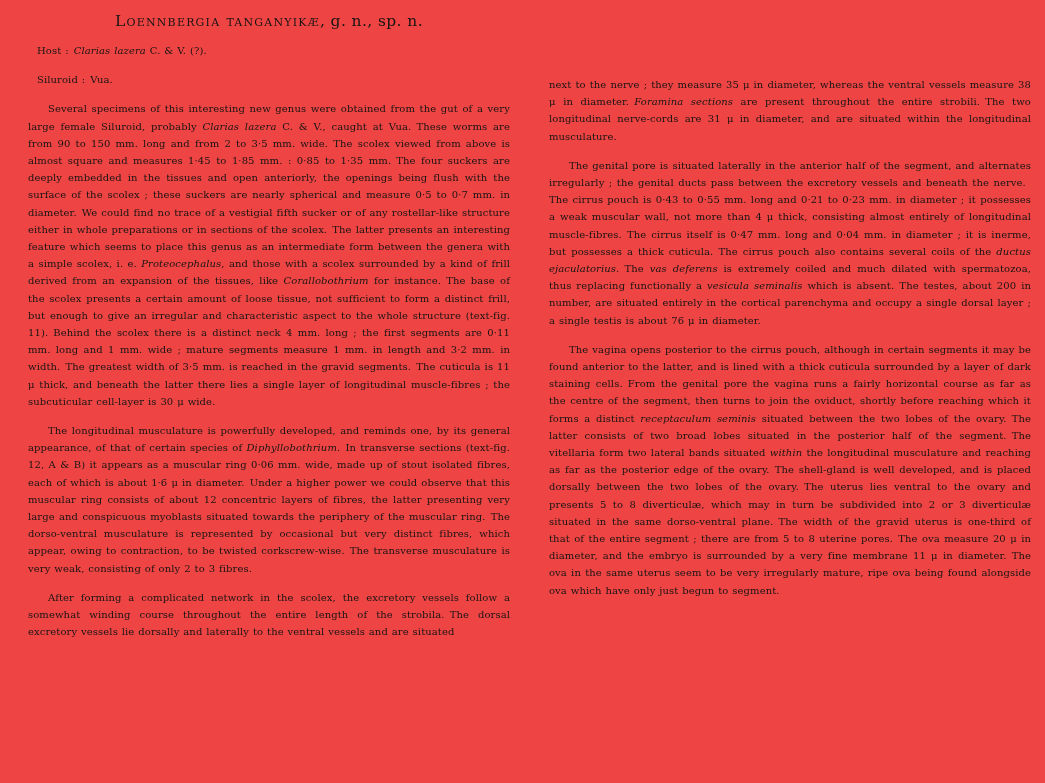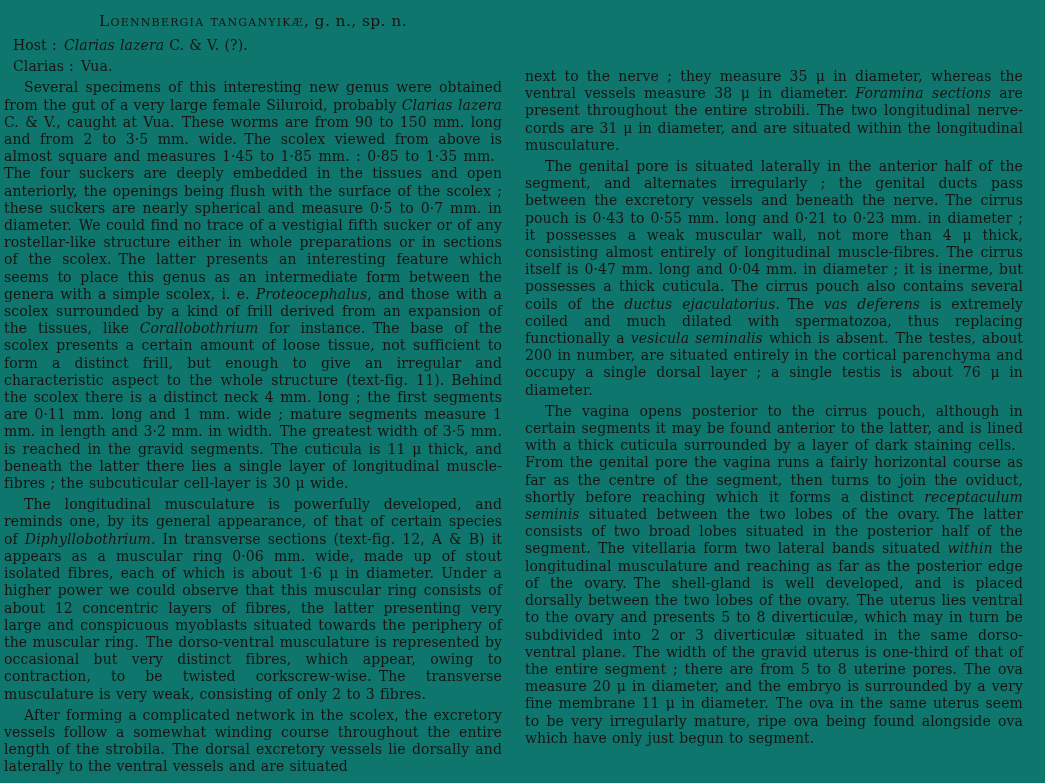--- a/index.html
+++ b/index.html
@@ -13,23 +13,24 @@
     overflow: hidden;
     font-family: "DejaVu Serif", "Liberation Serif", serif;
     color: #171513;
     -webkit-font-smoothing: antialiased;
   }
   .page {
     display: flex;
     box-sizing: border-box;
     width: 1045px;
     height: 783px;
-    padding: 12px 6px 0 0;
+    padding: 12px 6px 0 16px;
     gap: 15px;
-    background: #0f766e;
+    background: #ef4444;
+    justify-content: space-between;
   }
   .col {
     width: 506px;
     flex: 0 0 506px;
   }
   .col-right {
     padding-top: 52px;
     box-sizing: border-box;
   }
   .title {
@@ -38,39 +39,39 @@
     text-align: center;
     margin: 0 0 7px 0;
     letter-spacing: 0.4px;
     white-space: nowrap;
   }
   .title .sc {
     font-variant: small-caps;
     letter-spacing: 1.2px;
   }
   .para {
-    margin: 4px;
+    margin: 12px;
     text-align: justify;
-    font-size: 14px;
+    font-size: 10px;
     line-height: 17.2px;
     word-spacing: 0.6px;
     letter-spacing: 0.1px;
   }
   .para.indent { text-indent: 20px; }
   .para.label  { text-indent: 9px; text-align: left; }
 </style>
 </head>
 <body>
 
 <div class="page">
   <div class="col col-left">
     <h1 class="title"><span class="sc">Loennbergia tanganyikæ</span><span>, g. n., sp. n.</span></h1>
     <div>
         <p class="para label"><span>Host : </span><i>Clarias lazera</i><span> C. &amp; V. (?).</span></p>
-        <p class="para label"><span>Clarias : Vua.</span></p>
+        <p class="para label"><span>Siluroid : Vua.</span></p>
         <p class="para indent"><span>Several specimens of this interesting new genus were obtained from the gut of a very large female Siluroid, probably </span><i>Clarias lazera</i><span> C. &amp; V., caught at Vua. These worms are from 90 to 150 mm. long and from 2 to 3·5 mm. wide. The scolex viewed from above is almost square and measures 1·45 to 1·85 mm. : 0·85 to 1·35 mm. The four suckers are deeply embedded in the tissues and open anteriorly, the openings being flush with the surface of the scolex ; these suckers are nearly spherical and measure 0·5 to 0·7 mm. in diameter. We could find no trace of a vestigial fifth sucker or of any rostellar-like structure either in whole preparations or in sections of the scolex. The latter presents an interesting feature which seems to place this genus as an intermediate form between the genera with a simple scolex, i. e. </span><i>Proteocephalus</i><span>, and those with a scolex surrounded by a kind of frill derived from an expansion of the tissues, like </span><i>Corallobothrium</i><span> for instance. The base of the scolex presents a certain amount of loose tissue, not sufficient to form a distinct frill, but enough to give an irregular and characteristic aspect to the whole structure (text-fig. 11). Behind the scolex there is a distinct neck 4 mm. long ; the first segments are 0·11 mm. long and 1 mm. wide ; mature segments measure 1 mm. in length and 3·2 mm. in width. The greatest width of 3·5 mm. is reached in the gravid segments. The cuticula is 11 μ thick, and beneath the latter there lies a single layer of longitudinal muscle-fibres ; the subcuticular cell-layer is 30 μ wide.</span></p>
         <p class="para indent"><span>The longitudinal musculature is powerfully developed, and reminds one, by its general appearance, of that of certain species of </span><i>Diphyllobothrium</i><span>. In transverse sections (text-fig. 12, A &amp; B) it appears as a muscular ring 0·06 mm. wide, made up of stout isolated fibres, each of which is about 1·6 μ in diameter. Under a higher power we could observe that this muscular ring consists of about 12 concentric layers of fibres, the latter presenting very large and conspicuous myoblasts situated towards the periphery of the muscular ring. The dorso-ventral musculature is represented by occasional but very distinct fibres, which appear, owing to contraction, to be twisted corkscrew-wise. The transverse musculature is very weak, consisting of only 2 to 3 fibres.</span></p>
         <p class="para indent"><span>After forming a complicated network in the scolex, the excretory vessels follow a somewhat winding course throughout the entire length of the strobila. The dorsal excretory vessels lie dorsally and laterally to the ventral vessels and are situated</span></p>
       </div>
   </div>
   <div class="col col-right">
     <div>
         <p class="para"><span>next to the nerve ; they measure 35 μ in diameter, whereas the ventral vessels measure 38 μ in diameter. </span><i>Foramina sections</i><span> are present throughout the entire strobili. The two longitudinal nerve-cords are 31 μ in diameter, and are situated within the longitudinal musculature.</span></p>
         <p class="para indent"><span>The genital pore is situated laterally in the anterior half of the segment, and alternates irregularly ; the genital ducts pass between the excretory vessels and beneath the nerve. The cirrus pouch is 0·43 to 0·55 mm. long and 0·21 to 0·23 mm. in diameter ; it possesses a weak muscular wall, not more than 4 μ thick, consisting almost entirely of longitudinal muscle-fibres. The cirrus itself is 0·47 mm. long and 0·04 mm. in diameter ; it is inerme, but possesses a thick cuticula. The cirrus pouch also contains several coils of the </span><i>ductus ejaculatorius</i><span>. The </span><i>vas deferens</i><span> is extremely coiled and much dilated with spermatozoa, thus replacing functionally a </span><i>vesicula seminalis</i><span> which is absent. The testes, about 200 in number, are situated entirely in the cortical parenchyma and occupy a single dorsal layer ; a single testis is about 76 μ in diameter.</span></p>
         <p class="para indent"><span>The vagina opens posterior to the cirrus pouch, although in certain segments it may be found anterior to the latter, and is lined with a thick cuticula surrounded by a layer of dark staining cells. From the genital pore the vagina runs a fairly horizontal course as far as the centre of the segment, then turns to join the oviduct, shortly before reaching which it forms a distinct </span><i>receptaculum seminis</i><span> situated between the two lobes of the ovary. The latter consists of two broad lobes situated in the posterior half of the segment. The vitellaria form two lateral bands situated </span><i>within</i><span> the longitudinal musculature and reaching as far as the posterior edge of the ovary. The shell-gland is well developed, and is placed dorsally between the two lobes of the ovary. The uterus lies ventral to the ovary and presents 5 to 8 diverticulæ, which may in turn be subdivided into 2 or 3 diverticulæ situated in the same dorso-ventral plane. The width of the gravid uterus is one-third of that of the entire segment ; there are from 5 to 8 uterine pores. The ova measure 20 μ in diameter, and the embryo is surrounded by a very fine membrane 11 μ in diameter. The ova in the same uterus seem to be very irregularly mature, ripe ova being found alongside ova which have only just begun to segment.</span></p>

